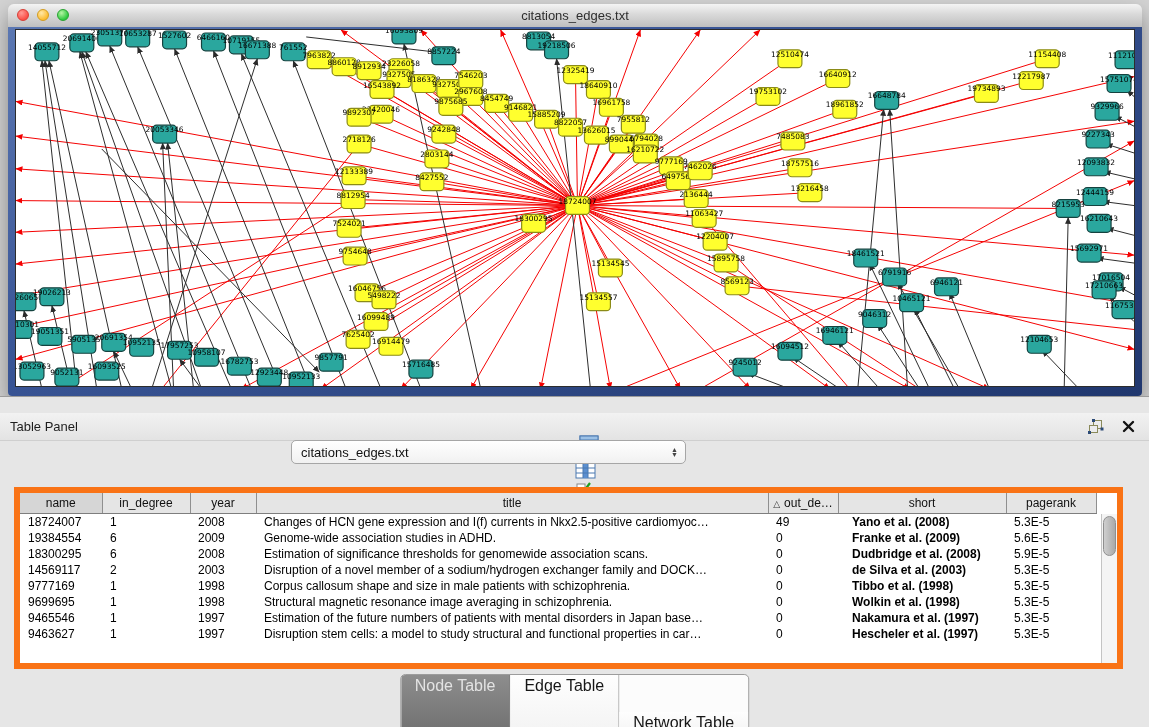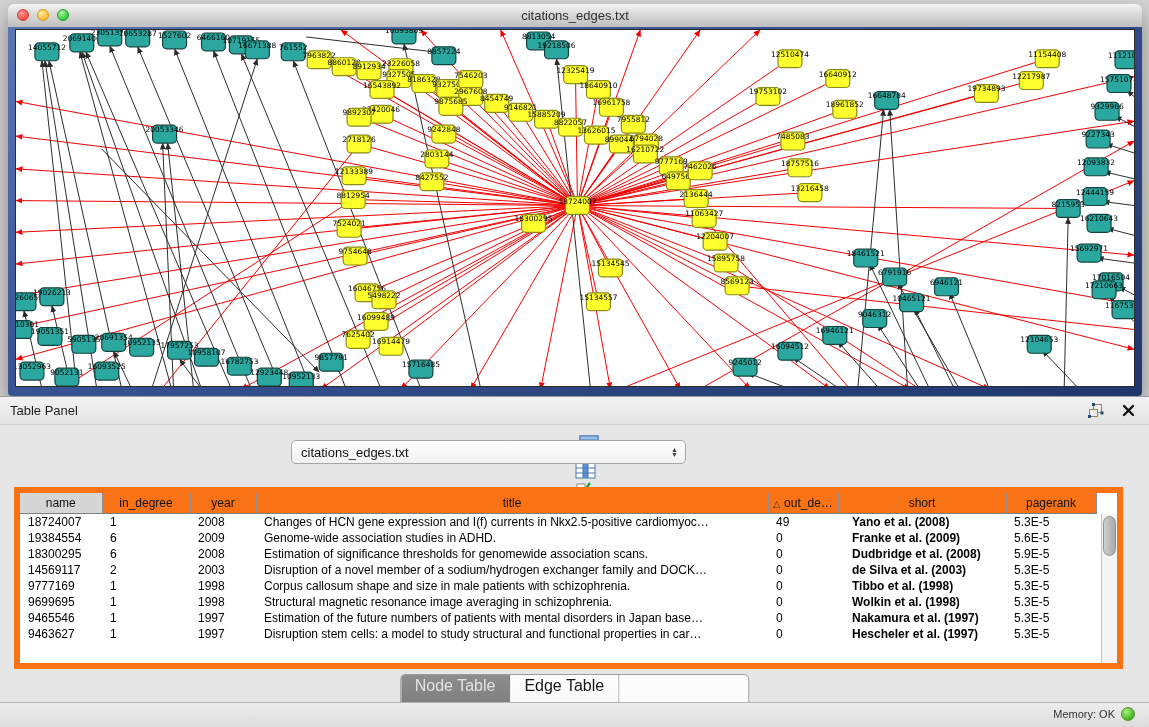--- a/index.html
+++ b/index.html
@@ -44,21 +44,21 @@
   #net rect.ny{fill:#ffff2e;stroke:#8b8b17;stroke-width:1.2;}
   #net text.nl{font-size:7.5px;fill:#000;text-anchor:middle;font-family:"DejaVu Sans",sans-serif;}
   
   #panel{
     position:absolute;left:0;top:396px;width:1149px;height:331px;
     background:#e6e6e6;border-top:1px solid #9b9b9b;box-sizing:border-box;
   }
   .phead{
     height:27px;background:linear-gradient(#f2f2f2,#e3e3e3);
     border-bottom:1px solid #cfcfcf;position:relative;
-    display:flex;align-items:center;
+    display:flex;align-items:center;margin-top:16px;
   }
   .phead .ptitle{font-size:13px;color:#1e1e1e;margin-left:10px;}
   .phead-btns{position:absolute;right:12px;top:4px;display:flex;gap:14px;align-items:center;}
   .phead-btns .btn{width:18px;height:18px;display:flex;align-items:center;justify-content:center;cursor:default;}
   
   .toolbar{position:absolute;left:8px;top:36px;width:100%;height:40px;display:flex;align-items:center;flex-direction:column;}
   .tbtn{width:28px;height:26px;margin-left:6px;display:flex;align-items:center;justify-content:center;}
   .tbtn:first-child{margin-left:16px;}
   .fx{font-family:"Liberation Serif","DejaVu Serif",serif;font-style:italic;font-weight:bold;font-size:15px;color:#222;}
   .combo{
@@ -69,21 +69,21 @@
   }
   .combo .cval{margin-left:9px;flex:1;}
   .combo .carr{margin-right:7px;display:flex;flex-direction:column;line-height:5px;font-size:7px;color:#444;}
   
   .twrap{
     position:absolute;left:14px;top:90px;width:1109px;height:182px;
     background:#fff;border:6px solid #f97316;box-sizing:border-box;overflow:hidden;
   }
   table.grid{border-collapse:collapse;table-layout:fixed;width:1076px;}
   table.grid th{
-    height:20px;background:#f97316;border-right:1px solid #8f8f8f;border-bottom:1px solid #7e7e7e;
+    height:20px;background:#e5e5e5;border-right:1px solid #8f8f8f;border-bottom:1px solid #7e7e7e;
     font-size:12px;font-weight:normal;color:#111;text-align:center;padding:0 4px;
     white-space:nowrap;overflow:hidden;
   }
   table.grid th.gray{background:#d6d6d6;}
   table.grid th .sort{font-size:9px;margin-right:4px;color:#333;}
   table.grid td{
     height:16px;font-size:12px;color:#000;padding:0 0 0 8px;
     white-space:nowrap;overflow:hidden;border:none;line-height:16px;
   }
   table.grid td.c-short{padding-left:14px;font-weight:bold;}
@@ -930,19 +930,13 @@
       <div class="vthumb"></div>
     </div>
   </div>
 
   <div id="tabs">
       <div class="tab sel">Node Table</div>
       <div class="tab">Edge Table</div>
       <div class="tab">Network Table</div>
     </div>
 
-  <div class="statusbar">
-    <div class="mem">
-      <span class="mlabel">Memory: OK</span>
-      <span class="mdot"></span>
-    </div>
-  </div>
 </div>
 
 </body></html>

